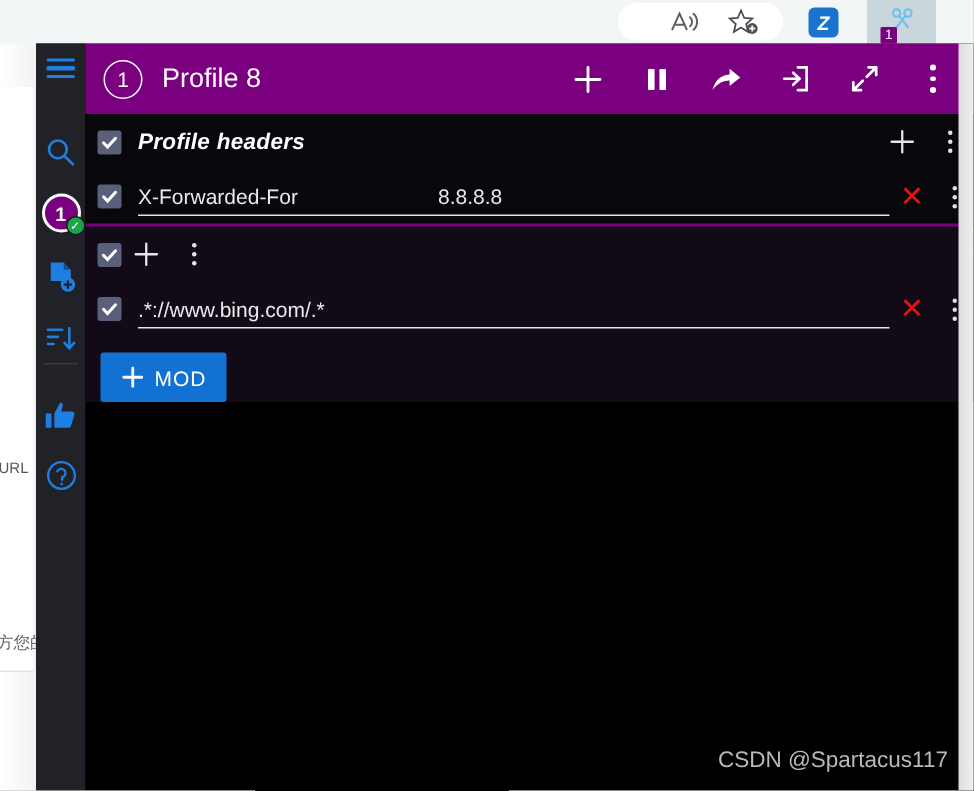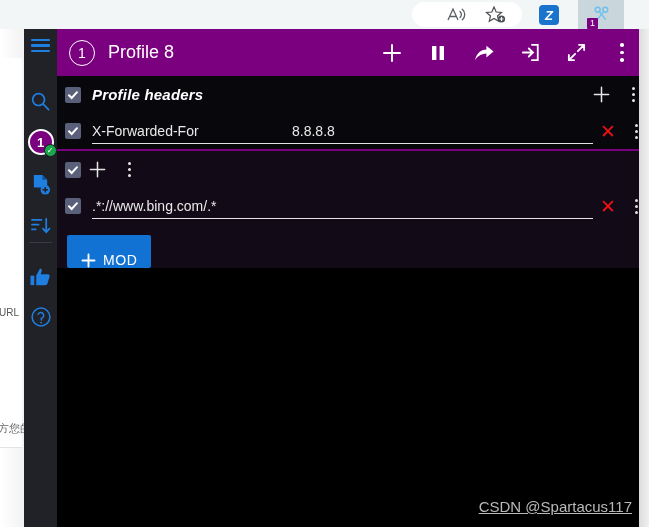--- a/index.html
+++ b/index.html
@@ -141,26 +141,26 @@
            color:#ee1111; font-size:19px; font-weight:bold; }
   .row-dots { width:26px; display:flex; align-items:center; justify-content:center; color:#e0e0e0;}
 
   .dots { display:flex; flex-direction:column; gap:3px; align-items:center; }
   .dots i { display:block; width:3px; height:3px; border-radius:50%; background:currentColor; }
 
   
   .btn-row { display:flex; gap:8px; padding:11px 0 0 10px; }
   .btn {
     height:33px; background:#1272d4; color:#ffffff; border:none; border-radius:2px;
-    display:flex; align-items:flex-end; gap:7px; padding:0 14px;
+    display:flex; align-items:center; gap:7px; padding:0 14px;
     font-size:14px; letter-spacing:.6px; font-family:"Liberation Sans", sans-serif;
   }
 
   .watermark {
-    position:absolute; right:17px; bottom:12px; color:#b9b9b9; font-size:15px;text-decoration:underline;
+    position:absolute; right:17px; bottom:12px; color:#b9b9b9; font-size:15px;
   }
 </style>
 </head>
 <body>
 
 <div id="root">
 
   <div class="browser-bar">
     <div class="browser-pill"></div>
 

